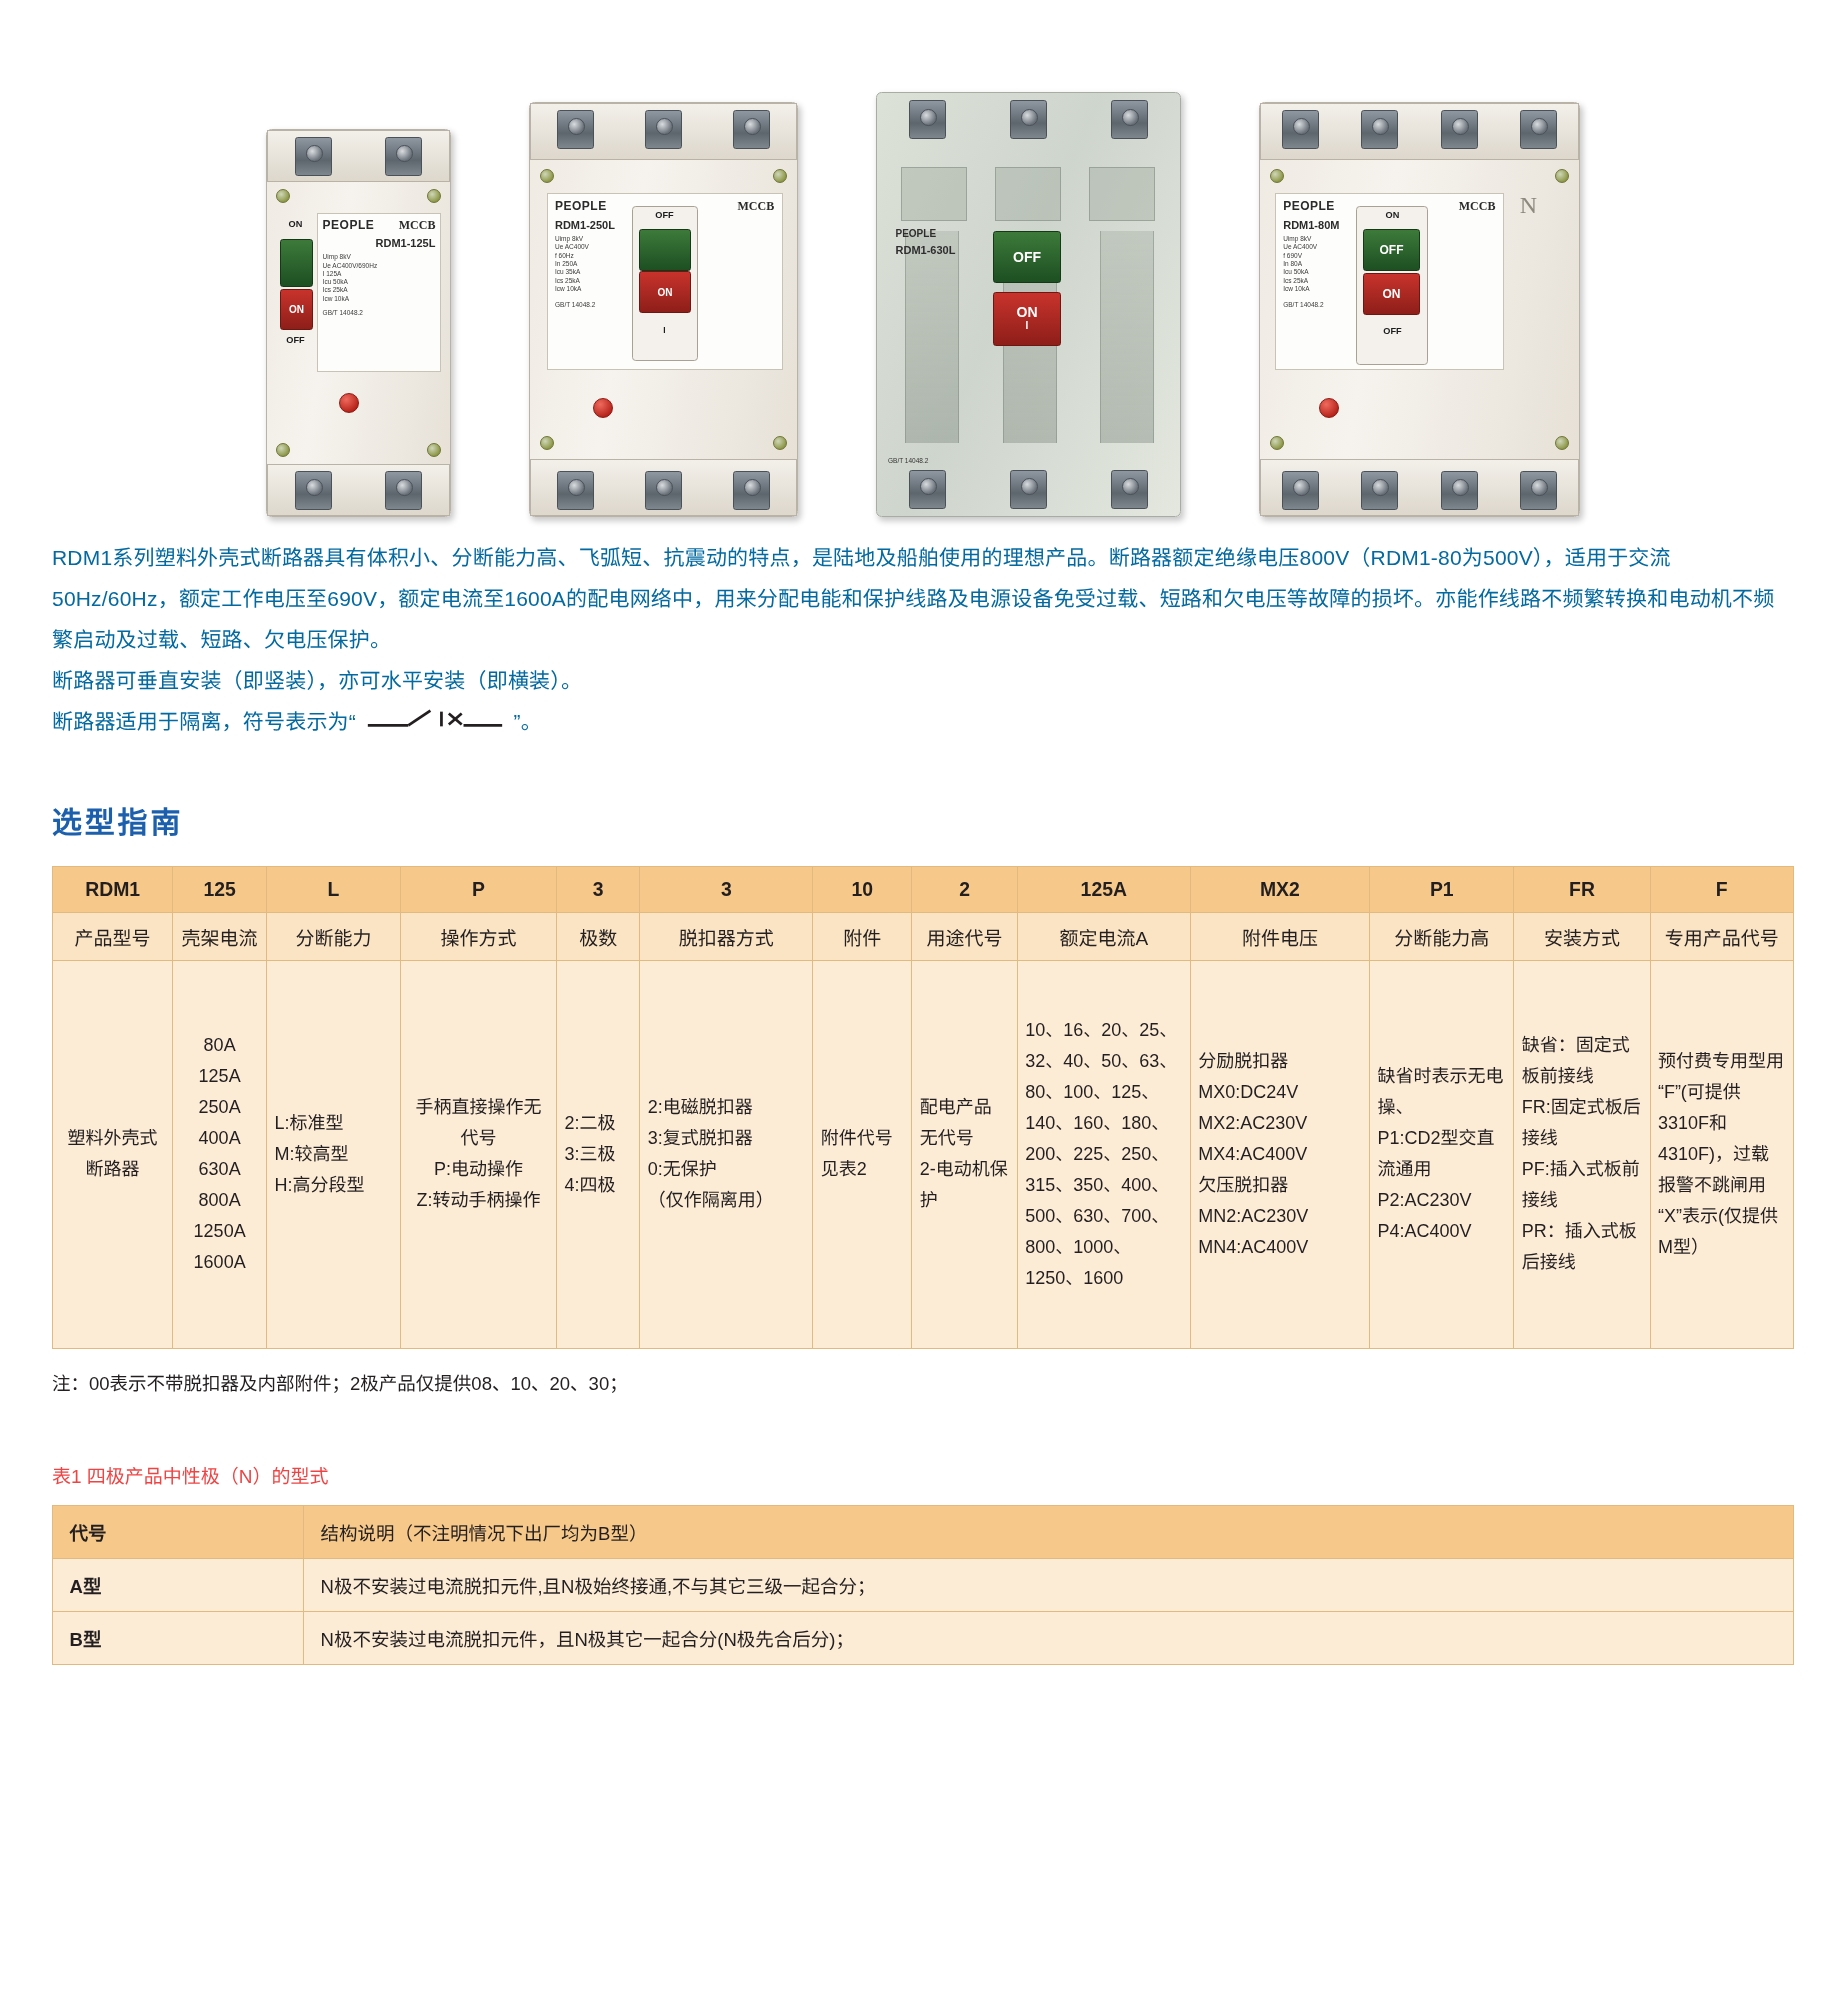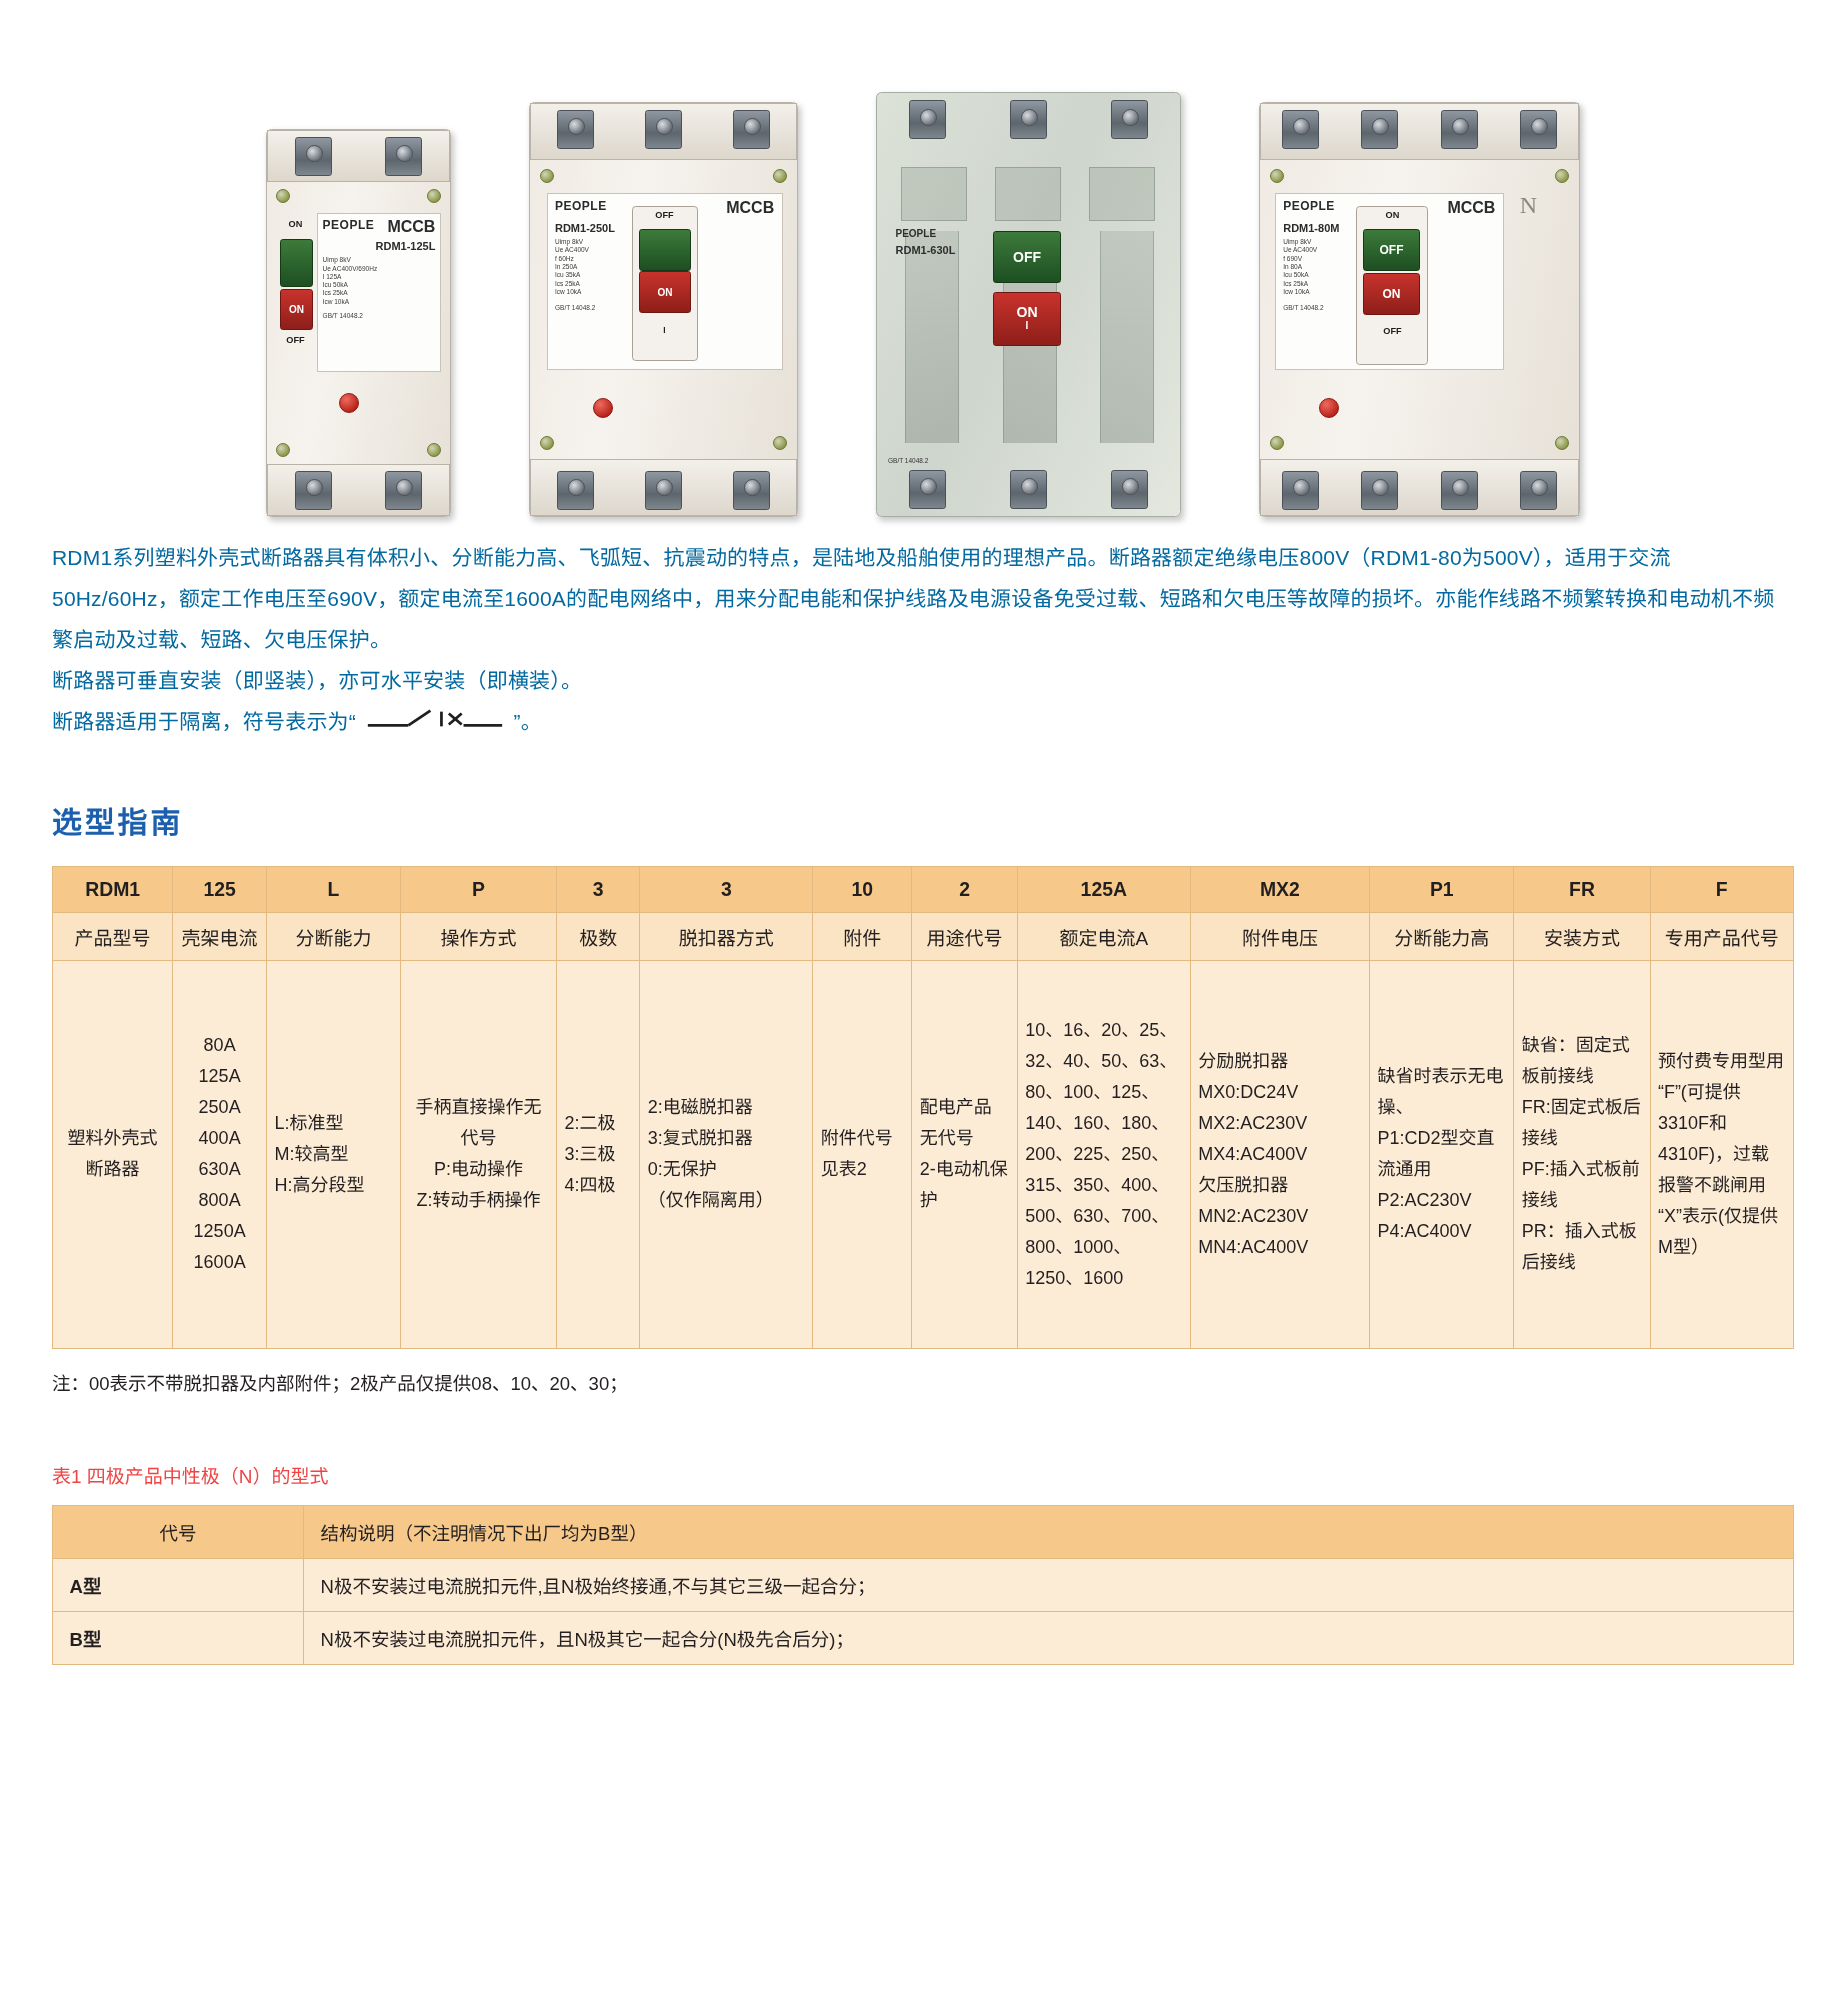--- a/index.html
+++ b/index.html
@@ -82,23 +82,24 @@
     background: #fdfdfb;
     border: 0.9px solid #c9c3b6;
   }
   .brand {
     font-size: 12px;
     font-weight: bold;
     letter-spacing: 0.5px;
     color: #2b2b2b;
   }
   .mccb {
-    font-size: 16px;
+    font-size: 12px;
     font-weight: bold;
     color: #2b2b2b;
+    font-family: Liberation Serif, serif;
   }
   .model {
     font-size: 11px;
     font-weight: bold;
     color: #2b2b2b;
   }
   .spec-line {
     font-size: 6.5px;
     color: #3a3a3a;
     line-height: 8.3px;
@@ -231,21 +232,21 @@
   .tbl-n { width: 1742px; }
   .tbl-n td {
     border: 0.9px solid #e2b97f;
     font-size: 18.5px;
     padding: 13px 16.6px;
     background: #fcecd6;
     color: #231f20;
   }
   .tbl-n tr.head td { background: #f6c98a; }
   .tbl-n td.col-code { width: 251px; font-weight: bold; }
-  .tbl-n tr.head td.col-code { font-weight: normal; text-align: center; }
+  .tbl-n tr.head td.col-code { font-weight: bold; }
 </style>
 </head>
 <body>
 
 <div class="page">
 
   <div class="products">
 
     <div class="prod">
       <div class="breaker" style="width:185px;height:388px;">

